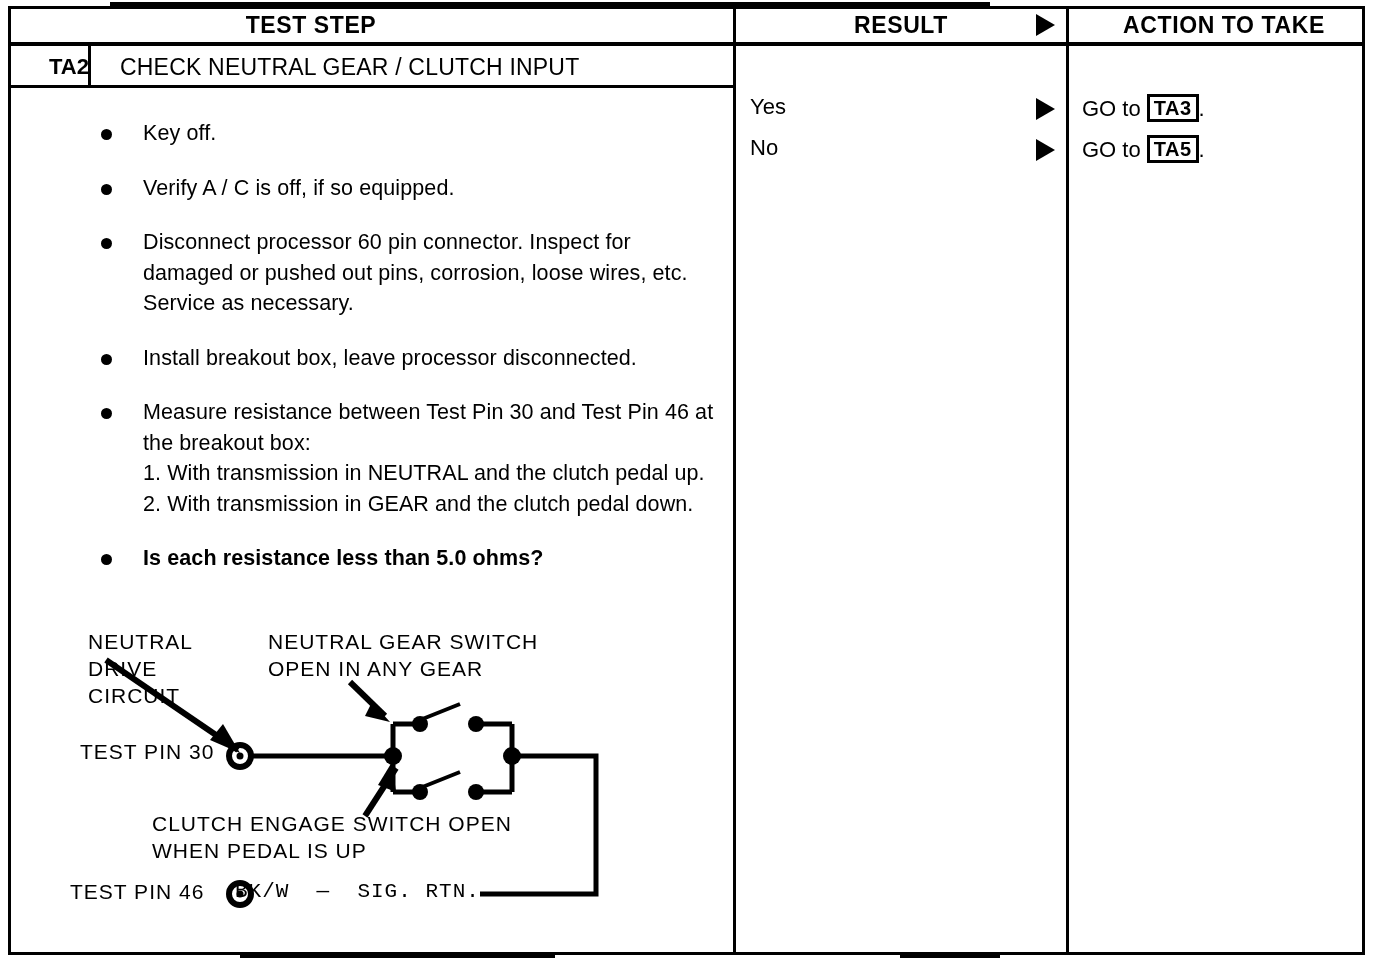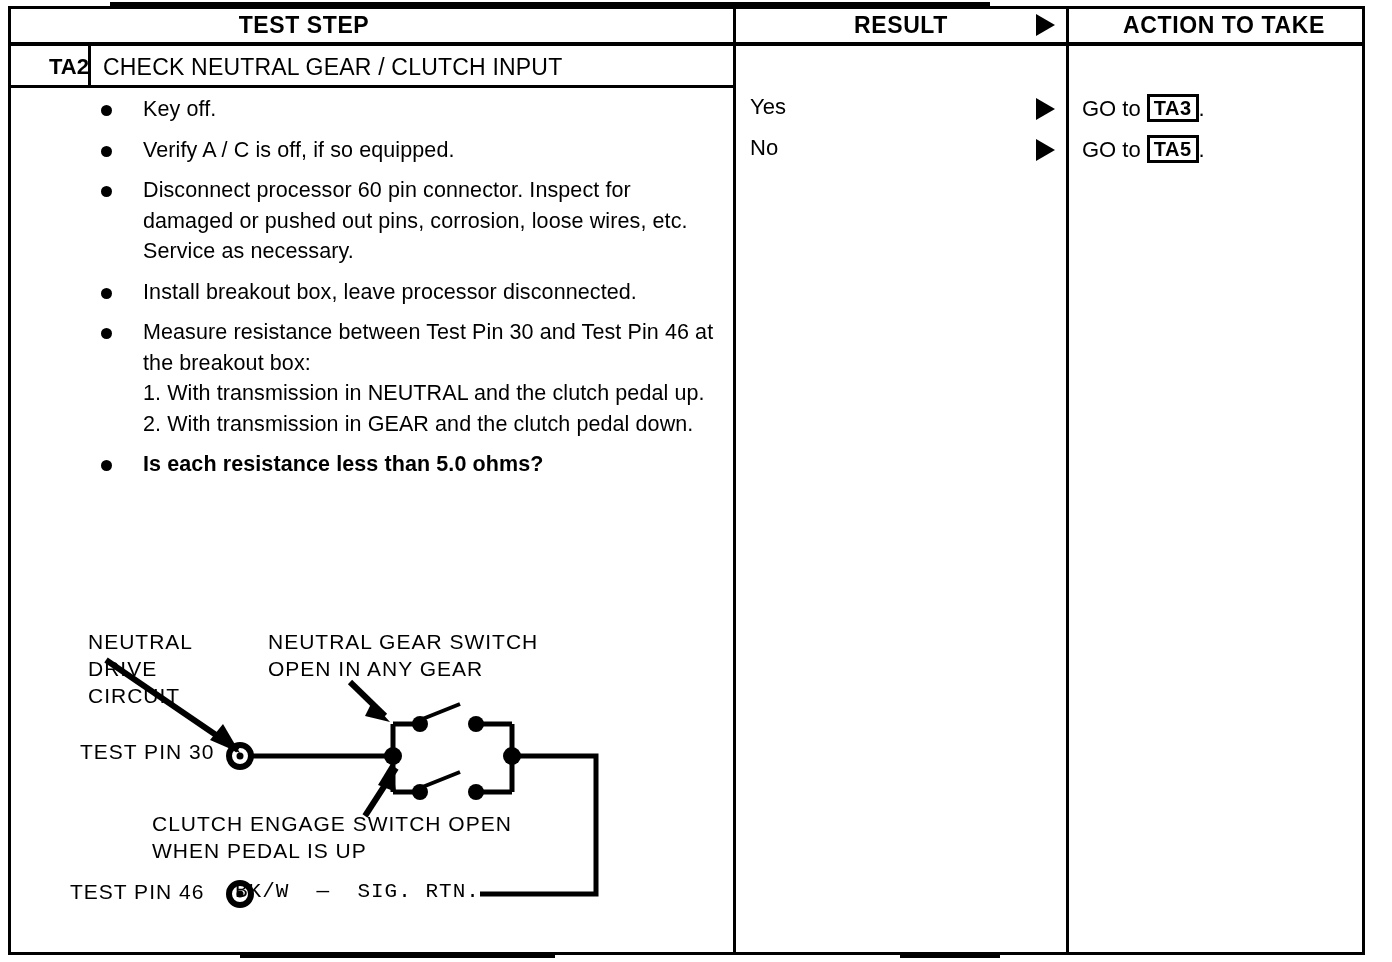--- a/index.html
+++ b/index.html
@@ -79,21 +79,21 @@
   .col-head {
     position: absolute;
     top: 8px;
     height: 34px;
     line-height: 34px;
     text-align: center;
     font-weight: bold;
     font-size: 23px;
     letter-spacing: 0.6px;
   }
-  .col-head.test   { left: 4px;  width: 600px; }
+  .col-head.test   { left: 11px;  width: 600px; }
   .col-head.result { left: 736px; width: 330px; }
   .col-head.action { left: 1069px;width: 296px; padding-left: 7px; }
 
   .hdr-tri {
     position: absolute;
     left: 1036px;
     top: 14px;
     width: 0; height: 0;
     border-left: 19px solid #000;
     border-top: 11px solid transparent;
@@ -121,41 +121,42 @@
     border-bottom: 3px solid #000;
     box-sizing: border-box;
     padding-left: 38px;
   }
   .ta-title {
     position: absolute;
     left: 80px; top: 0;
     width: 642px;
     height: 42px;
     line-height: 42px;
-    padding-left: 12px;
+    padding-left: 29px;
     font-size: 23px;
     border-bottom: 3px solid #000;
     box-sizing: border-box;
     letter-spacing: 0.2px;
   }
 
   
   .steps {
     position: absolute;
     left: 95px;
     top: 94px;
     width: 620px;
   }
   .step {
     position: relative;
     padding-left: 48px;
     font-size: 21.5px;
     line-height: 30.5px;
     margin-bottom: 10px;
     letter-spacing: 0.1px;
+    margin-top: 24px;
   }
   .step .dot {
     position: absolute;
     left: 6px;
     top: 11px;
     width: 11px;
     height: 11px;
     background: #000;
     border-radius: 50%;
   }

